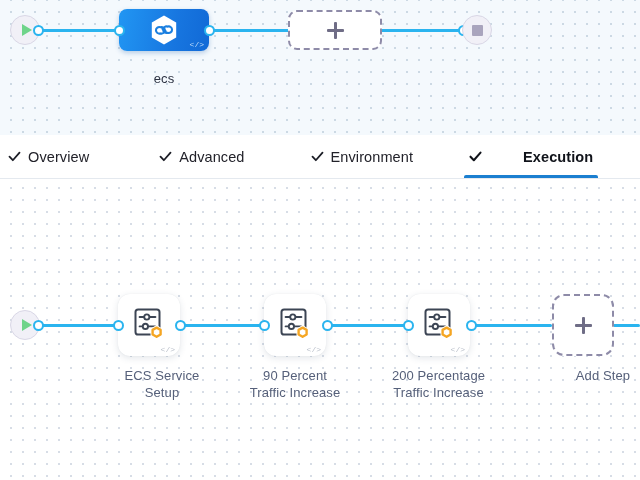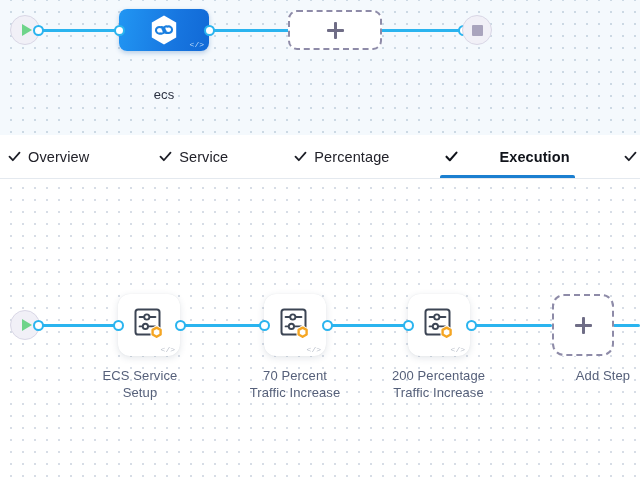--- a/index.html
+++ b/index.html
@@ -210,21 +210,21 @@
   
   .caption {
     position: absolute;
     text-align: center;
     font-size: 13px;
     line-height: 17px;
     color: #56607a;
     white-space: pre-line;
     letter-spacing: .1px;
   }
-  .caption.dark { color: #2c3242; margin-top: 16px; }
+  .caption.dark { color: #2c3242; }
 </style>
 </head>
 <body>
 
 <div id="app">
 
   <div class="stage-canvas">
 
     <div class="link" style="left:30px; top:29px; width:100px;"></div>
 
@@ -276,28 +276,28 @@
       <svg class="tab-check" viewBox="0 0 14 14">
         <path d="M1.6 7.2 L5.2 11 L12.4 2.8" fill="none" stroke="#1b1d26" stroke-width="1.9" stroke-linecap="round" stroke-linejoin="round"></path>
       </svg>
       <span class="tab-label">Overview</span>
     </div>
 
     <div class="tab" style="margin-left:42px;">
       <svg class="tab-check" viewBox="0 0 14 14">
         <path d="M1.6 7.2 L5.2 11 L12.4 2.8" fill="none" stroke="#1b1d26" stroke-width="1.9" stroke-linecap="round" stroke-linejoin="round"></path>
       </svg>
-      <span class="tab-label">Service</span>
+      <span class="tab-label">Advanced</span>
     </div>
 
     <div class="tab" style="margin-left:38px;">
       <svg class="tab-check" viewBox="0 0 14 14">
         <path d="M1.6 7.2 L5.2 11 L12.4 2.8" fill="none" stroke="#1b1d26" stroke-width="1.9" stroke-linecap="round" stroke-linejoin="round"></path>
       </svg>
-      <span class="tab-label">Percentage</span>
+      <span class="tab-label">Environment</span>
     </div>
 
     <div class="tab active" style="margin-left:28px;">
       <svg class="tab-check" viewBox="0 0 14 14">
         <path d="M1.6 7.2 L5.2 11 L12.4 2.8" fill="none" stroke="#10131a" stroke-width="2.2" stroke-linecap="round" stroke-linejoin="round"></path>
       </svg>
       <span class="tab-label">Execution</span>
     </div>
 
     <div class="tab" style="margin-left:26px;">
@@ -336,21 +336,21 @@
           <circle cx="14.8" cy="10" r="2.6" fill="#ffffff" stroke="#3c4554" stroke-width="1.9"></circle>
           <circle cx="13.4" cy="19.4" r="2.6" fill="#ffffff" stroke="#3c4554" stroke-width="1.9"></circle>
           <path d="M24.6 19.6 L29.4 22.4 L29.4 28 L24.6 30.8 L19.8 28 L19.8 22.4 Z" fill="#ffffff" stroke="#ffffff" stroke-width="2.6"></path>
           <path d="M24.6 20.6 L28.6 22.9 L28.6 27.5 L24.6 29.8 L20.6 27.5 L20.6 22.9 Z" fill="none" stroke="#f5a623" stroke-width="2.4" stroke-linejoin="round"></path>
         </svg>
         <span class="code-glyph">&lt;/&gt;</span>
       </div>
     </div>
     <div class="dot" style="left:113px; top:141px;"></div>
     <div class="dot" style="left:175px; top:141px;"></div>
-    <div class="caption" style="left:80px; top:188px; width:120px;">ECS Service
+    <div class="caption" style="left:102px; top:188px; width:120px;">ECS Service
 Setup</div>
 
     <div class="node" style="left:264px; top:115px;">
       <div class="step-card">
         <svg width="34" height="36" viewBox="0 0 34 36">
           <rect x="3.5" y="2.5" width="24" height="25" rx="2.6" fill="none" stroke="#3c4554" stroke-width="2"></rect>
           <g stroke="#3c4554" stroke-width="1.9" fill="none" stroke-linecap="round">
             <path d="M7.6 10 L12 10"></path>
               <path d="M17.5 10 L23.4 10"></path>
             <path d="M7.6 19.4 L10.6 19.4"></path>
@@ -359,21 +359,21 @@
           <circle cx="14.8" cy="10" r="2.6" fill="#ffffff" stroke="#3c4554" stroke-width="1.9"></circle>
           <circle cx="13.4" cy="19.4" r="2.6" fill="#ffffff" stroke="#3c4554" stroke-width="1.9"></circle>
           <path d="M24.6 19.6 L29.4 22.4 L29.4 28 L24.6 30.8 L19.8 28 L19.8 22.4 Z" fill="#ffffff" stroke="#ffffff" stroke-width="2.6"></path>
           <path d="M24.6 20.6 L28.6 22.9 L28.6 27.5 L24.6 29.8 L20.6 27.5 L20.6 22.9 Z" fill="none" stroke="#f5a623" stroke-width="2.4" stroke-linejoin="round"></path>
         </svg>
         <span class="code-glyph">&lt;/&gt;</span>
       </div>
     </div>
     <div class="dot" style="left:259px; top:141px;"></div>
     <div class="dot" style="left:322px; top:141px;"></div>
-    <div class="caption" style="left:231px; top:188px; width:128px;">70 Percent
+    <div class="caption" style="left:231px; top:188px; width:128px;">90 Percent
 Traffic Increase</div>
 
     <div class="node" style="left:408px; top:115px;">
       <div class="step-card">
         <svg width="34" height="36" viewBox="0 0 34 36">
           <rect x="3.5" y="2.5" width="24" height="25" rx="2.6" fill="none" stroke="#3c4554" stroke-width="2"></rect>
           <g stroke="#3c4554" stroke-width="1.9" fill="none" stroke-linecap="round">
             <path d="M7.6 10 L12 10"></path>
               <path d="M17.5 10 L23.4 10"></path>
             <path d="M7.6 19.4 L10.6 19.4"></path>

